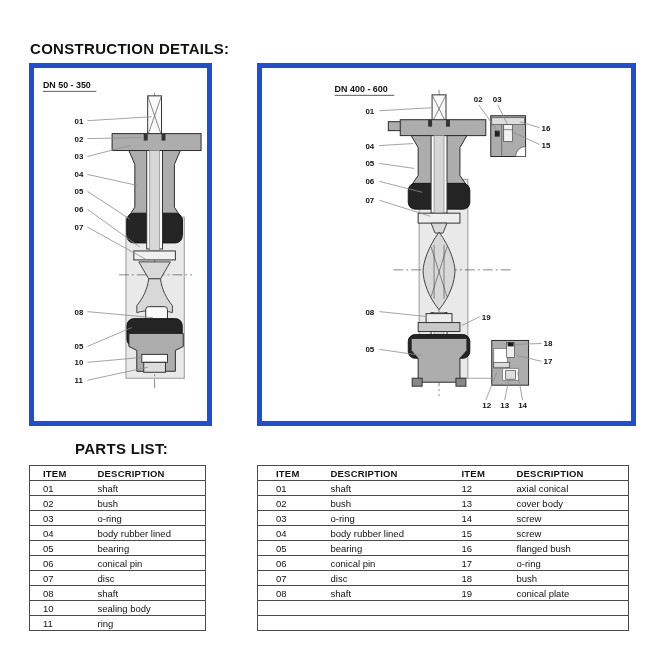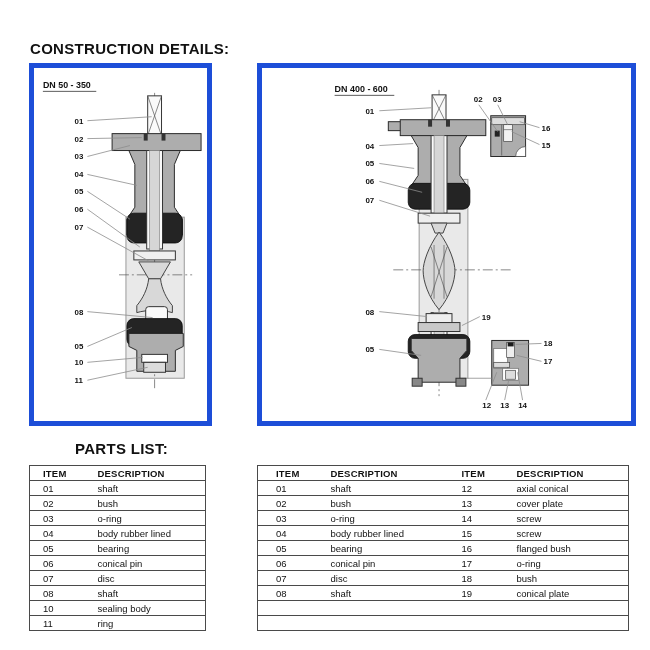--- a/index.html
+++ b/index.html
@@ -362,21 +362,21 @@
       <tr>
         <td class="col-0">01</td>
         <td class="col-1">shaft</td>
         <td class="col-2">12</td>
         <td class="col-3">axial conical</td>
       </tr>
       <tr>
         <td class="col-0">02</td>
         <td class="col-1">bush</td>
         <td class="col-2">13</td>
-        <td class="col-3">cover plate</td>
+        <td class="col-3">cover body</td>
       </tr>
       <tr>
         <td class="col-0">03</td>
         <td class="col-1">o-ring</td>
         <td class="col-2">14</td>
         <td class="col-3">screw</td>
       </tr>
       <tr>
         <td class="col-0">04</td>
         <td class="col-1">body rubber lined</td>

